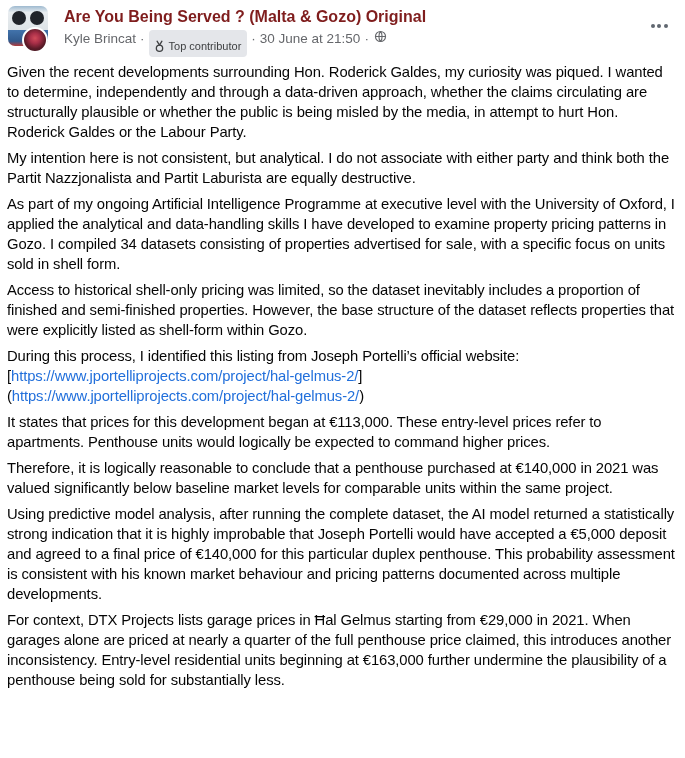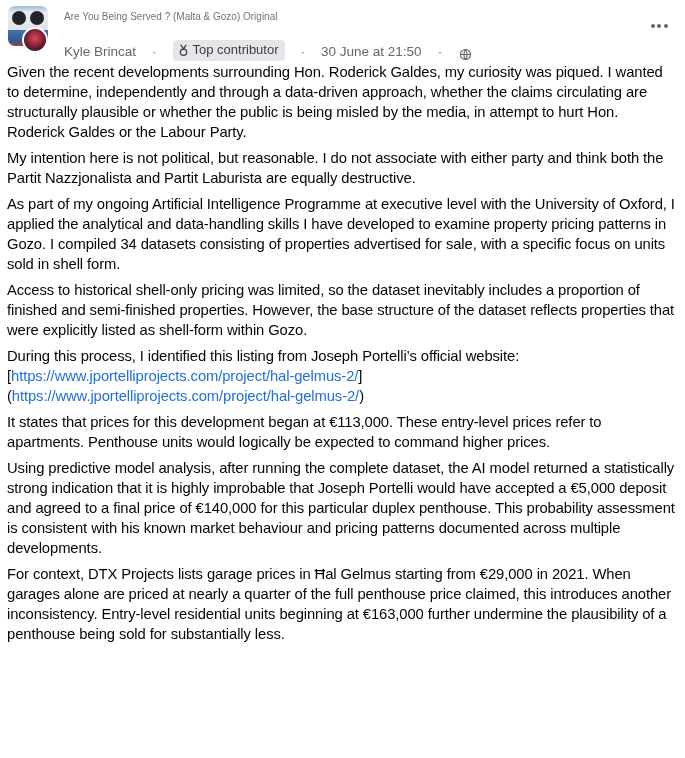--- a/index.html
+++ b/index.html
@@ -31,35 +31,35 @@
     box-shadow:18px 0 0 #20242a;
   }
   .member-avatar {
     position:absolute; left:14px; top:21px;
     width:26px; height:26px; border-radius:50%;
     border:2px solid #ffffff;
     background:radial-gradient(circle at 50% 42%, #d14b5a 0%, #a92f48 30%, #5c1b28 62%, #2e0f16 100%);
   }
   .header-text { padding-left:8px; padding-top:1px; min-width:0; }
   .group-name {
-    font-size:10px; font-weight:400; color:#737373;
+    font-size:16px; font-weight:700; color:#7f1d1d;
     line-height:20px; cursor:pointer; white-space:nowrap;
   }
   .meta {
-    display:flex; align-items:flex-end; gap:16px;
-    margin-top:13px;
+    display:flex; align-items:flex-start; gap:4px;
+    margin-top:3px;
     font-size:13.5px; color:#65676B; line-height:18px; white-space:nowrap;
   }
   .meta .author { cursor:pointer; }
   .meta .dot { color:#65676B; }
   .badge {
     display:inline-flex; align-items:center; gap:3px;
     background:#e4e6ea; border-radius:4px;
-    padding:1px 6px 2px 4px;
-    color:#3e4042; font-size:13px; cursor:pointer;
+    padding:7px 6px 2px 4px;
+    color:#3e4042; font-size:11px; cursor:pointer;
   }
   .badge svg { display:block; }
   .globe { display:inline-flex; margin-left:1px; }
   .menu-btn {
     position:absolute; right:10px; top:14px;
     width:32px; height:24px;
     display:flex; align-items:center; justify-content:center; gap:2.5px;
     cursor:pointer; border-radius:4px;
   }
   .menu-btn i {
@@ -114,22 +114,23 @@
   </div>
   <div class="menu-btn" title="Actions for this post">
     <i></i>
       <i></i>
       <i></i>
   </div>
 </div>
 
 <div class="post-text">
     <p><span>Given the recent developments surrounding Hon. Roderick Galdes, my curiosity was piqued. I wanted to determine, independently and through a data-driven approach, whether the claims circulating are structurally plausible or whether the public is being misled by the media, in attempt to hurt Hon. Roderick Galdes or the Labour Party.</span></p>
-    <p><span>My intention here is not political, but reasonable. I do not associate with either party and think both the Partit Nazzjonalista and Partit Laburista are equally destructive.</span></p>
+    <p><span>My intention here is not consistent, but analytical. I do not associate with either party and think both the Partit Nazzjonalista and Partit Laburista are equally destructive.</span></p>
     <p><span>As part of my ongoing Artificial Intelligence Programme at executive level with the University of Oxford, I applied the analytical and data-handling skills I have developed to examine property pricing patterns in Gozo. I compiled 34 datasets consisting of properties advertised for sale, with a specific focus on units sold in shell form.</span></p>
     <p><span>Access to historical shell-only pricing was limited, so the dataset inevitably includes a proportion of finished and semi-finished properties. However, the base structure of the dataset reflects properties that were explicitly listed as shell-form within Gozo.</span></p>
     <p><span>During this process, I identified this listing from Joseph Portelli’s official website:
 [</span><a class="post-link">https://www.jportelliprojects.com/project/hal-gelmus-2/</a><span>]
 (</span><a class="post-link">https://www.jportelliprojects.com/project/hal-gelmus-2/</a><span>)</span></p>
     <p><span>It states that prices for this development began at €113,000. These entry-level prices refer to apartments. Penthouse units would logically be expected to command higher prices.</span></p>
+    <p><span>Therefore, it is logically reasonable to conclude that a penthouse purchased at €140,000 in 2021 was valued significantly below baseline market levels for comparable units within the same project.</span></p>
     <p><span>Using predictive model analysis, after running the complete dataset, the AI model returned a statistically strong indication that it is highly improbable that Joseph Portelli would have accepted a €5,000 deposit and agreed to a final price of €140,000 for this particular duplex penthouse. This probability assessment is consistent with his known market behaviour and pricing patterns documented across multiple developments.</span></p>
     <p><span>For context, DTX Projects lists garage prices in Ħal Gelmus starting from €29,000 in 2021. When garages alone are priced at nearly a quarter of the full penthouse price claimed, this introduces another inconsistency. Entry-level residential units beginning at €163,000 further undermine the plausibility of a penthouse being sold for substantially less.</span></p>
   </div>
 
 </body></html>

